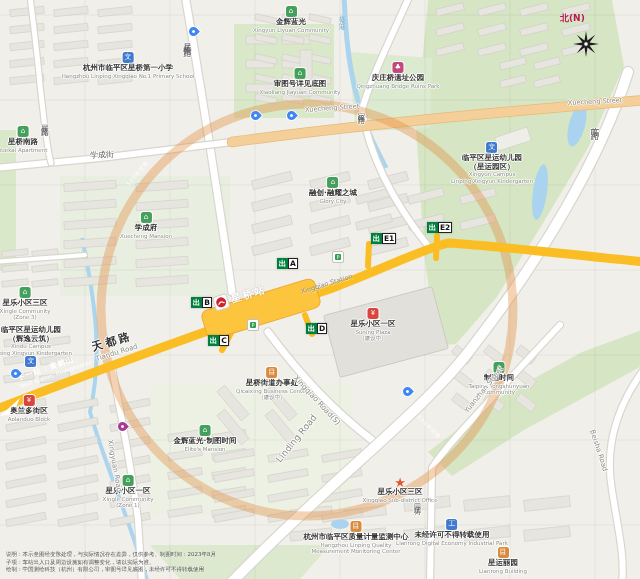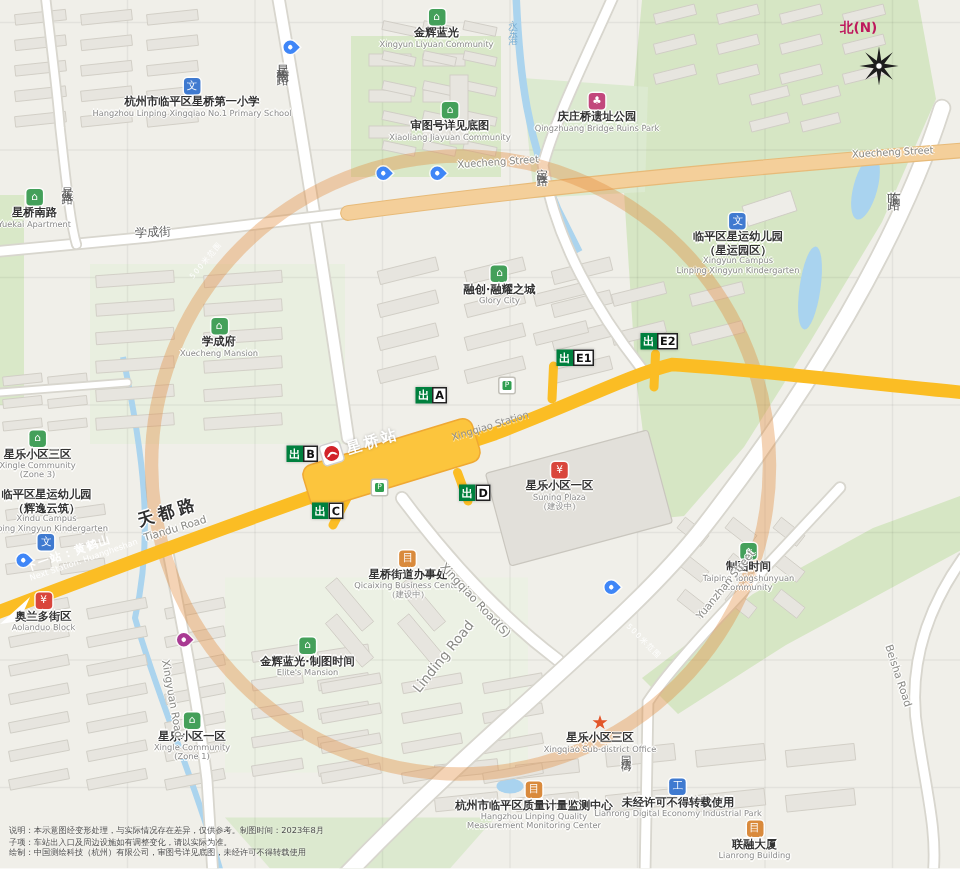--- a/index.html
+++ b/index.html
@@ -424,21 +424,21 @@
         <div class="en">Hangzhou Linping Quality</div>
         <div class="en">Measurement Monitoring Center</div>
       </div>
       <div class="poi" style="left:452px;top:519px;">
         <div class="ic" style="background: rgb(63, 122, 208);">工</div>
         <div class="zh">未经许可不得转载使用</div>
         <div class="en">Lianrong Digital Economy Industrial Park</div>
       </div>
       <div class="poi" style="left:503px;top:547px;">
         <div class="ic" style="background: rgb(217, 138, 60);">目</div>
-        <div class="zh">联融大厦</div>
+        <div class="zh">星运丽园</div>
         <div class="en">Lianrong Building</div>
       </div>
       <div class="rl v" style="left:182px;top:36px;font-size:8.5px;">星桥南路</div>
       <div class="rl v" style="left:38px;top:118px;font-size:8px;">星蓝路</div>
       <div class="rl" style="left:90px;top:150px;font-size:8px;transform:rotate(-3deg);transform-origin:left center;">学成街</div>
       <div class="rl rl-en" style="left:305px;top:106px;font-size:6.5px;transform:rotate(-4deg);transform-origin:left center;">Xuecheng Street</div>
       <div class="rl rl-en" style="left:568px;top:99px;font-size:6.5px;transform:rotate(-3deg);transform-origin:left center;">Xuecheng Street</div>
       <div class="rl v" style="left:356px;top:106px;font-size:7.5px;">宝幢路</div>
       <div class="rl v" style="left:588px;top:120px;font-size:9px;">临丁路</div>
       <div class="rl rl-en" style="left:278px;top:456px;font-size:9px;transform:rotate(-51deg);transform-origin:left center;">Linding Road</div>

